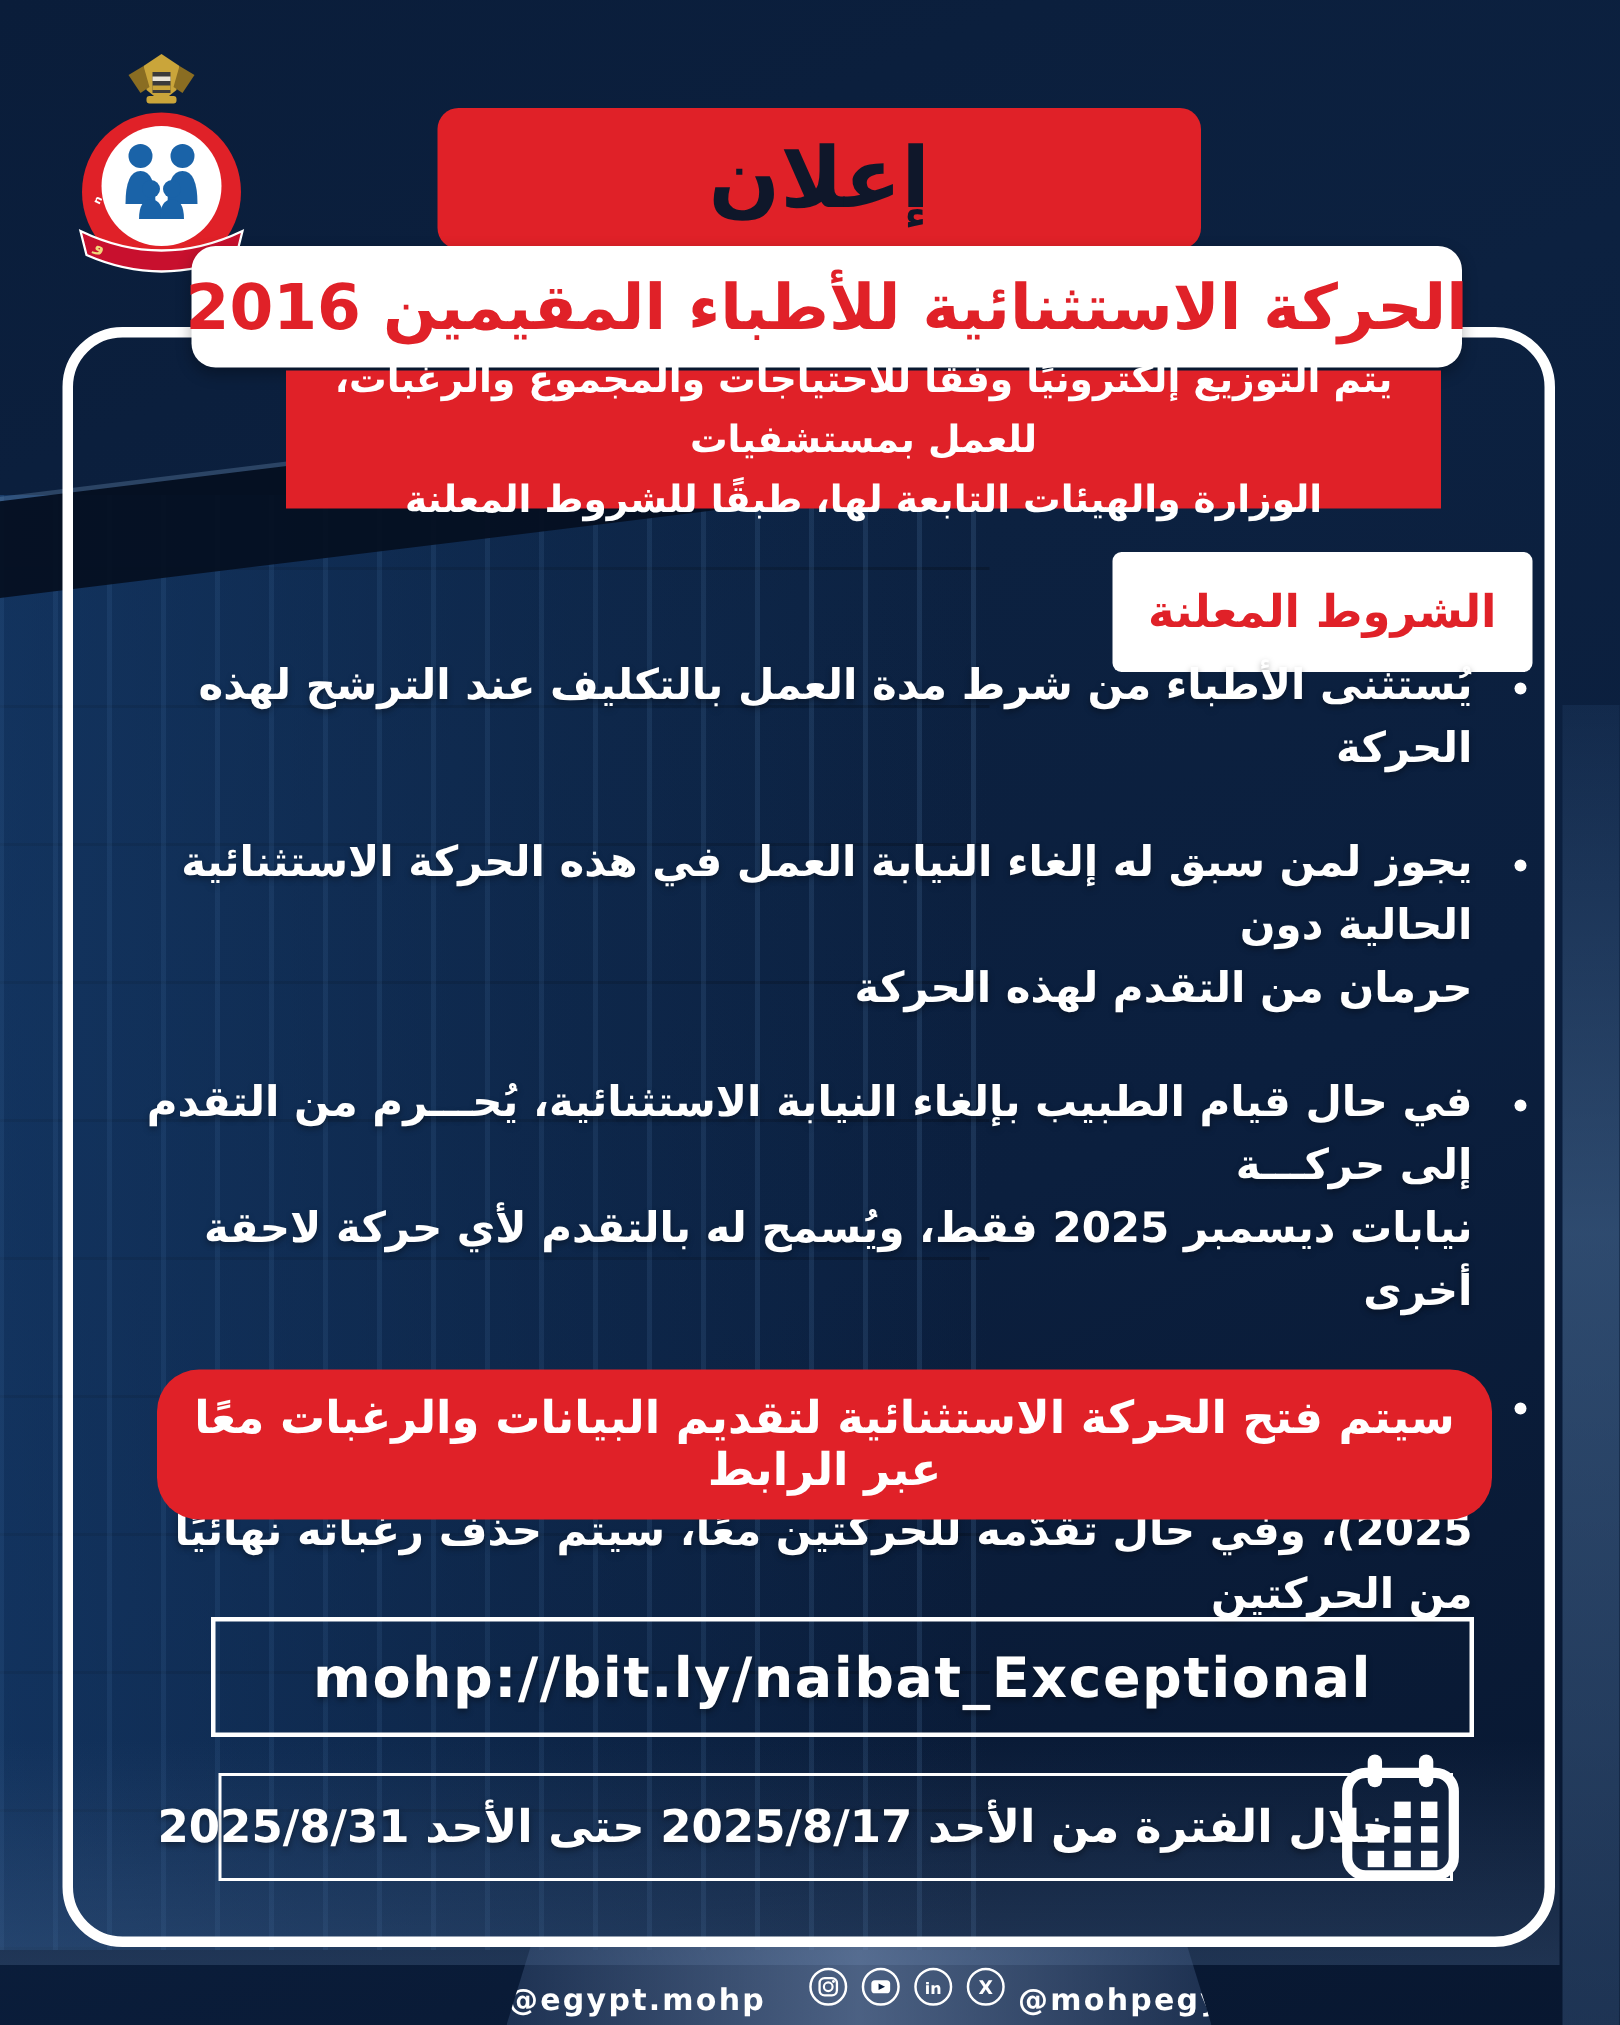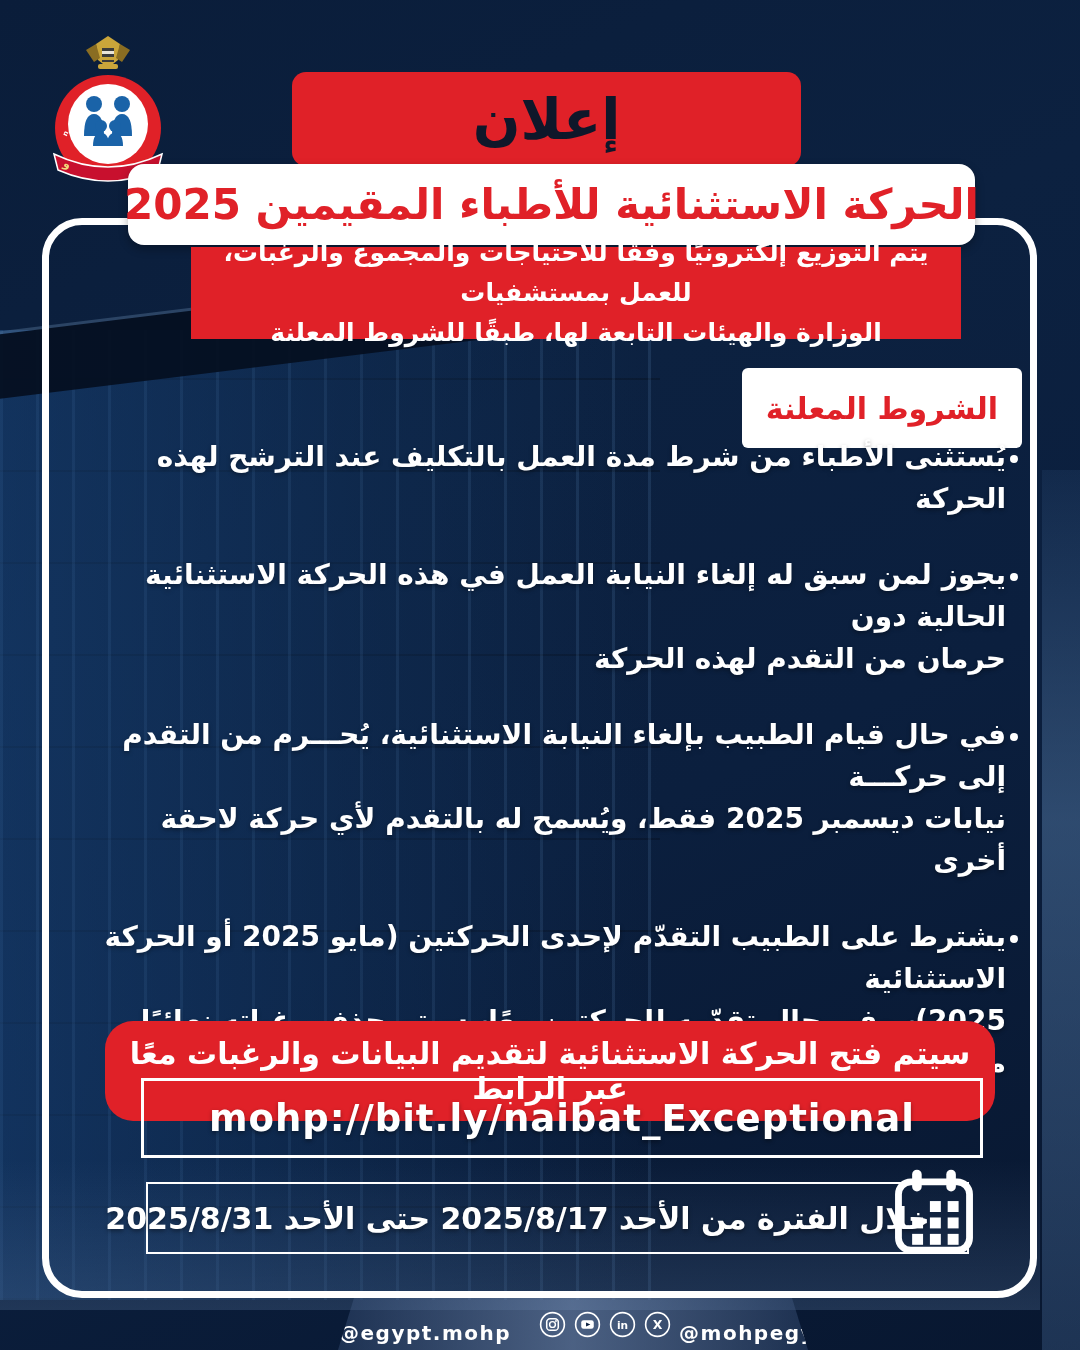--- a/index.html
+++ b/index.html
@@ -54,29 +54,29 @@
   
   .badge{
     position:absolute;right:58px;top:368px;min-width:178px;height:40px;padding:20px 24px;
     background:#fff;border-radius:6px;display:flex;align-items:center;justify-content:center;
     color:var(--red,#e02128);font-size:30px;font-weight:bold;
   }
   .bullets{
     position:absolute;right:62px;left:92px;top:436px;
     display:flex;flex-direction:column;gap:34px;direction:rtl;
   }
-  .bullet{display:flex;flex-direction:row;gap:4px;align-items:flex-start;}
+  .bullet{display:flex;flex-direction:row;gap:28px;align-items:flex-start;}
   .dot{flex:0 0 auto;width:8px;height:8px;border-radius:50%;background:#fff;margin-top:19px;}
   .btext{
     color:#fff;font-size:28px;font-weight:bold;line-height:1.5;text-align:right;
     white-space:pre-line;text-shadow:0 2px 4px rgba(0,0,0,.35);
   }
   
   .cta-pill{
-    position:absolute;left:105px;top:1021px;width:890px;height:100px;border-radius:28px;
+    position:absolute;left:105px;top:913px;width:890px;height:100px;border-radius:28px;
     background:var(--red,#e02128);display:flex;align-items:center;justify-content:center;
     color:#fff;font-size:30px;font-weight:bold;direction:rtl;text-align:center;
   }
   .url-box{
     position:absolute;left:141px;top:1078px;width:836px;height:74px;border:3px solid #fff;
     display:flex;align-items:center;justify-content:center;
     color:#fff;font-size:37px;font-weight:bold;letter-spacing:1px;direction:ltr;
     text-shadow:0 2px 4px rgba(0,0,0,.4);
   }
   .date-box{
@@ -138,21 +138,21 @@
       <textPath href="#arcEn" startOffset="6%">Ministry of Health &amp; Population</textPath>
     </text>
     <path d="M8 120 Q62 146 116 120 L112 136 Q62 158 12 136 Z" fill="#c8102e" stroke="#ffffff" stroke-width="1.5"></path>
     <path id="ribbonPath" d="M 16 132 Q 62 150 108 132" fill="none"></path>
     <text font-size="11" fill="#f0d77a" font-weight="bold">
       <textPath href="#ribbonPath" startOffset="8%">وزارة الصحة والسكان</textPath>
     </text>
   </svg>
 
   <div class="announce">إعلان</div>
-  <div class="title-box">الحركة الاستثنائية للأطباء المقيمين 2025</div>
+  <div class="title-box">الحركة الاستثنائية للأطباء المقيمين 2016</div>
   <div class="subtitle-box">يتم التوزيع إلكترونيًا وفقًا للاحتياجات والمجموع والرغبات، للعمل بمستشفيات
 الوزارة والهيئات التابعة لها، طبقًا للشروط المعلنة</div>
 
   <div class="badge">الشروط المعلنة</div>
 
   <div class="bullets">
     <div class="bullet">
       <span class="dot"></span>
       <div class="btext">يُستثنى الأطباء من شرط مدة العمل بالتكليف عند الترشح لهذه الحركة</div>
     </div>

